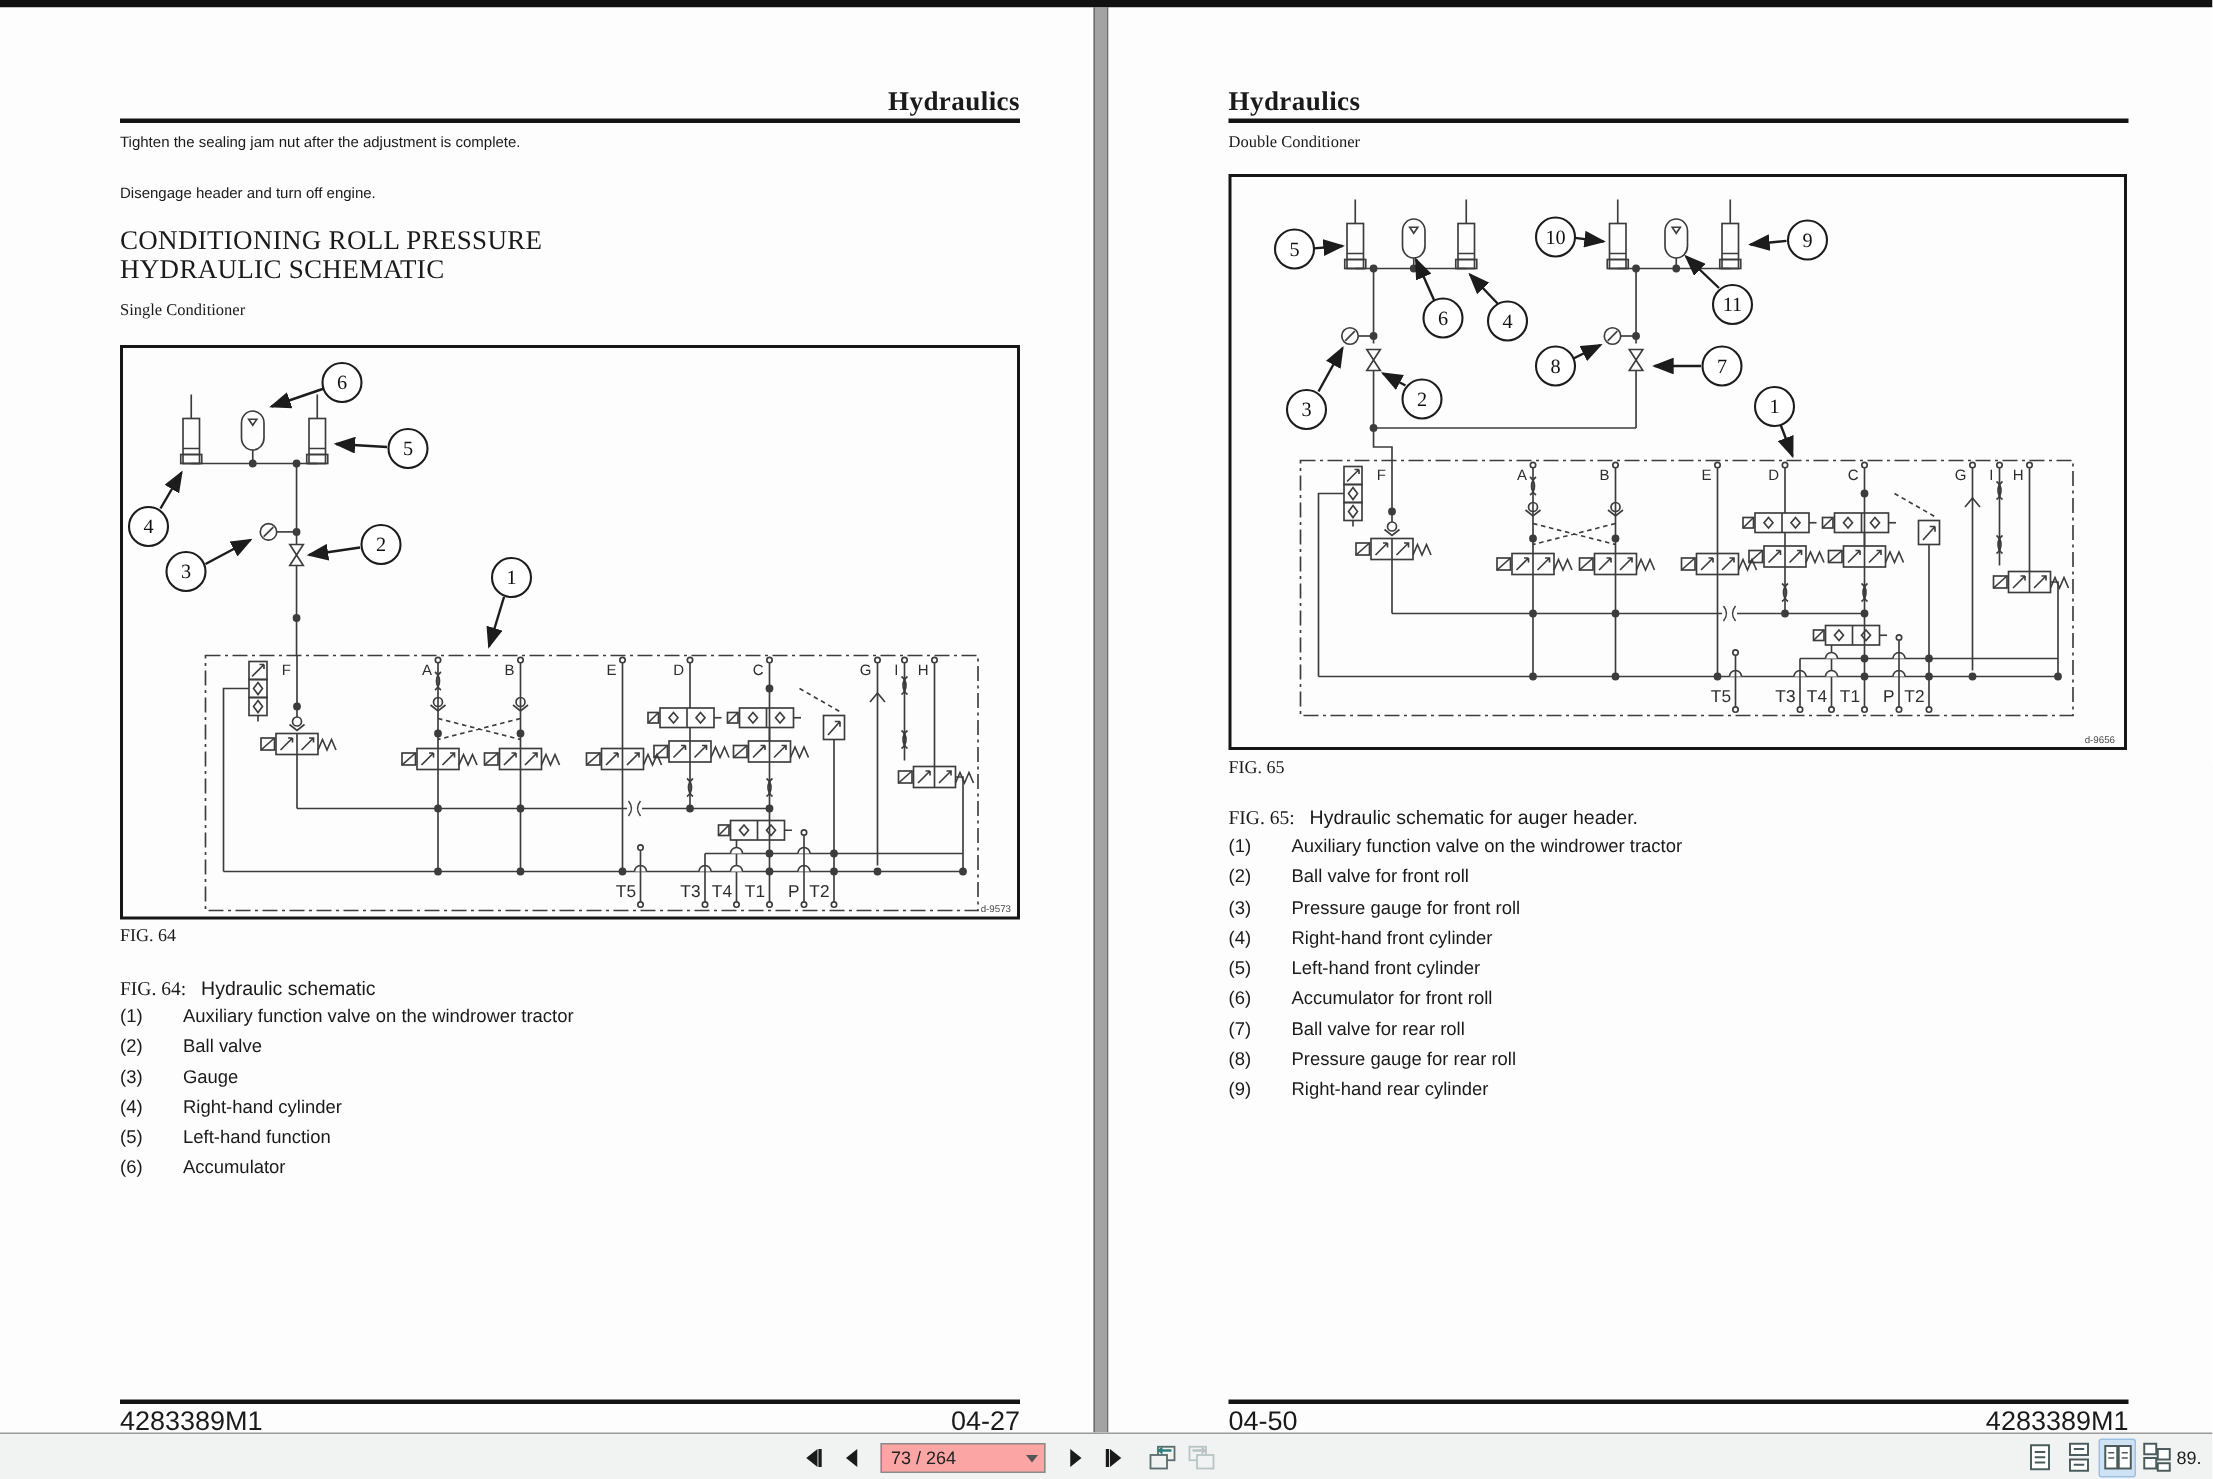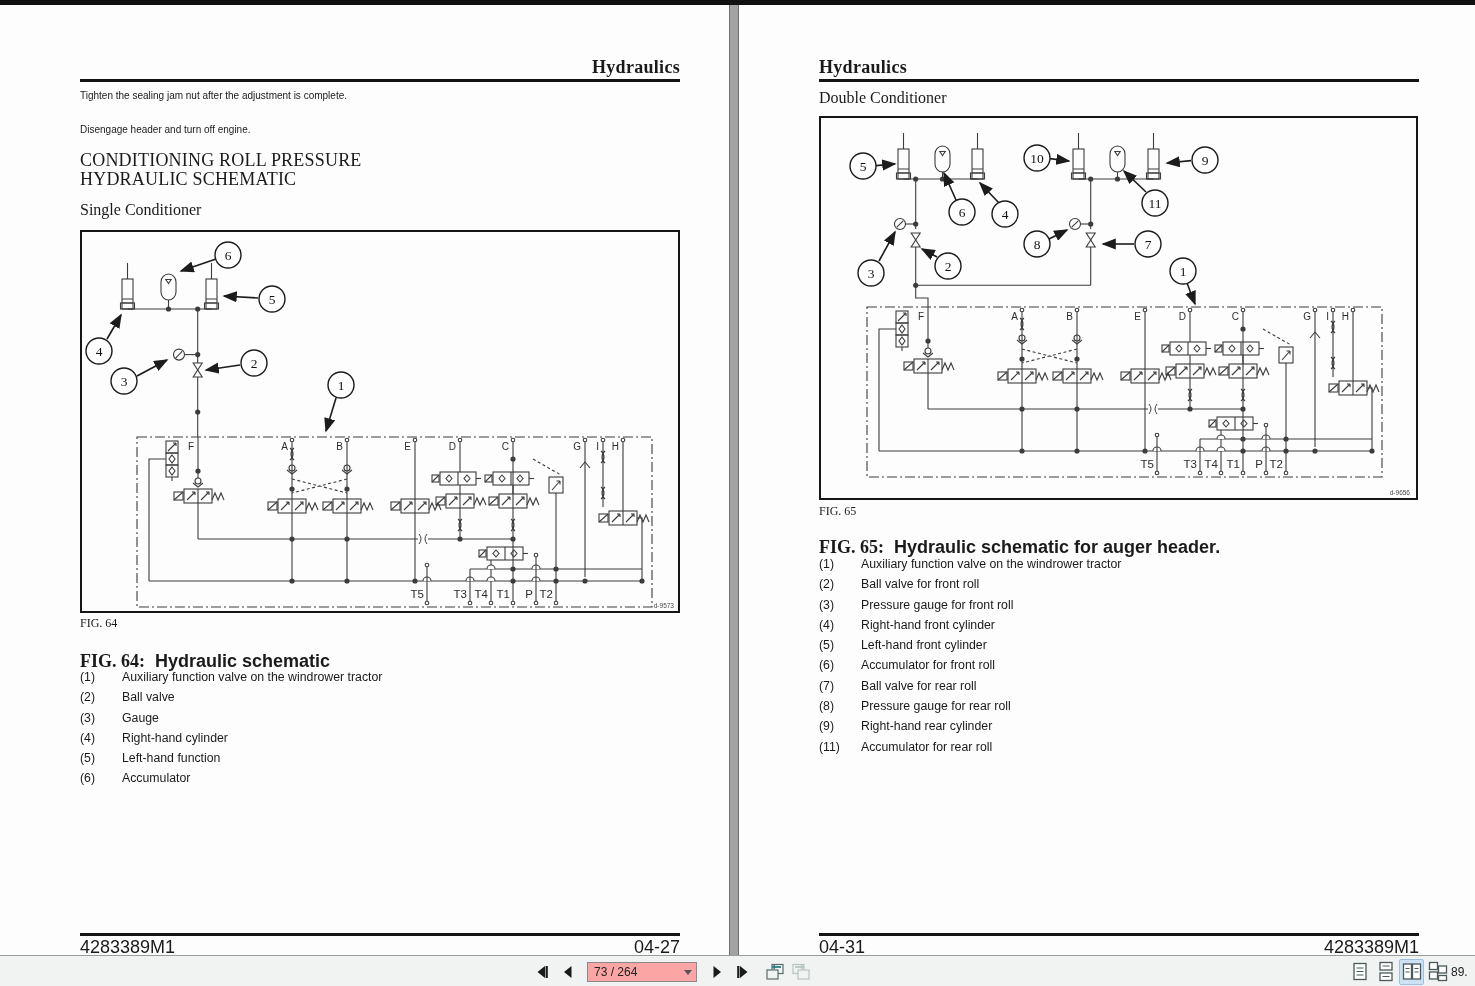--- a/index.html
+++ b/index.html
@@ -9,24 +9,24 @@
   .topbar{position:absolute;left:0;top:0;width:1475px;height:5px;background:#111;}
   .page{position:absolute;top:5px;bottom:31px;background:#fdfdfd;}
   .page-left{left:0;width:729px;}
   .page-gap{position:absolute;top:5px;bottom:31px;left:729px;width:10px;background:#a3a3a3;
             border-left:1px solid #6e6e6e;border-right:1px solid #6e6e6e;box-sizing:border-box;}
   .page-right{left:739px;width:736px;}
   .pg-header{position:absolute;top:52px;font-family:"Liberation Serif",serif;font-size:18px;font-weight:600;letter-spacing:.3px;}
   .rule{position:absolute;height:3px;background:#141414;}
   .para{position:absolute;font-size:10px;line-height:16.8px;width:297px;text-align:justify;}
   .big-heading{position:absolute;font-family:"Liberation Serif",serif;font-size:18px;line-height:18.5px;letter-spacing:.2px;}
-  .sub-heading{position:absolute;font-family:"Liberation Serif",serif;font-size:16px;}
+  .sub-heading{position:absolute;font-family:"Liberation Serif",serif;font-size:11px;}
   .figbox{position:absolute;border:2px solid #161616;background:#fdfdfd;}
   .figlabel{position:absolute;font-family:"Liberation Serif",serif;font-size:12px;}
-  .caption{position:absolute;font-size:18px;font-weight:bold;}
+  .caption{position:absolute;font-size:13px;}
   .caption .pre{font-family:"Liberation Serif",serif;margin-right:10px;}
   .legend{position:absolute;font-size:12.3px;}
   .legend .row{display:flex;height:20.3px;align-items:baseline;}
   .legend .num{width:42px;flex:0 0 42px;}
   .footer-rule{position:absolute;height:2.5px;background:#141414;}
   .foot{position:absolute;top:932px;font-size:18px;}
   
   .schem text{font-family:"Liberation Sans",sans-serif;fill:#2c2c2c;}
   .schem .plbl{font-size:10px;}
   .schem .tlbl{font-size:11.5px;}
@@ -509,28 +509,24 @@
         <span bind="">Ball valve for rear roll</span>
       </div>
     <div class="row">
         <span class="num">(8)</span>
         <span>Pressure gauge for rear roll</span>
       </div>
     <div class="row">
         <span class="num">(9)</span>
         <span>Right-hand rear cylinder</span>
       </div>
-    <div class="row">
-        <span class="num">(11)</span>
-        <span>Accumulator for rear roll</span>
-      </div>
   </div>
 
   <div class="footer-rule" style="left:80px;top:928px;width:600px"></div>
-  <div class="foot" style="left:80px">04-31</div>
+  <div class="foot" style="left:80px">04-50</div>
   <div class="foot" style="right:56px">4283389M1</div>
 </div>
 
 <div class="toolbar">
   <div class="navgroup">
     <button class="tbtn">
       <svg width="16" height="16" viewBox="0 0 16 16">
           <path d="M11 2L3.5 8L11 14Z" fill="#1a1a1a"></path>
           <rect x="11.6" y="2" width="2.2" height="12" fill="#1a1a1a"></rect>
         </svg>

